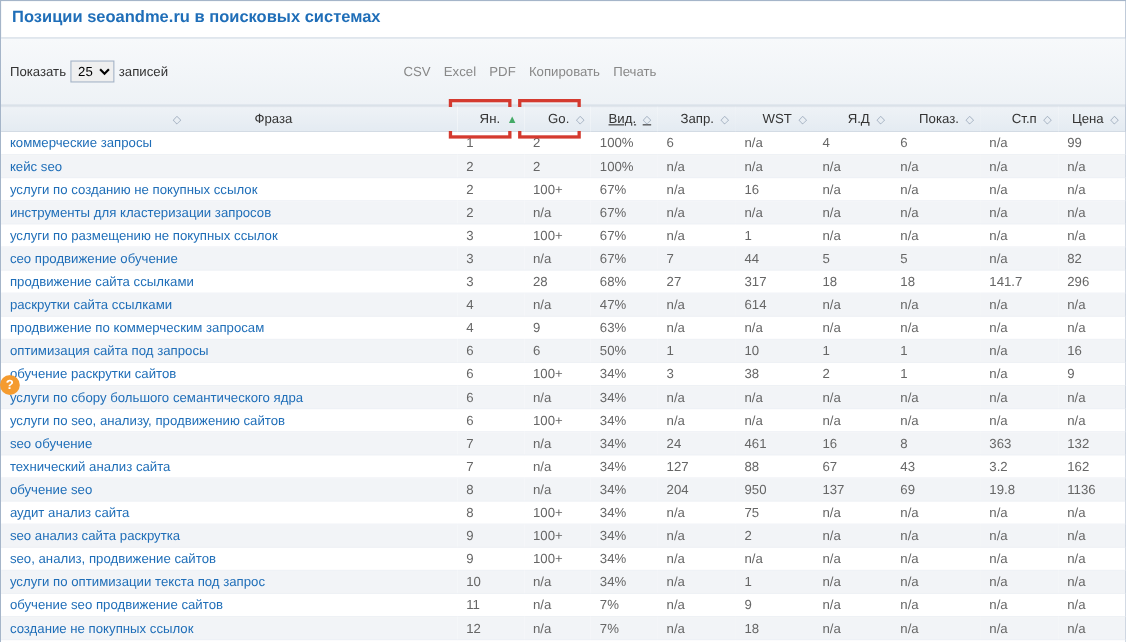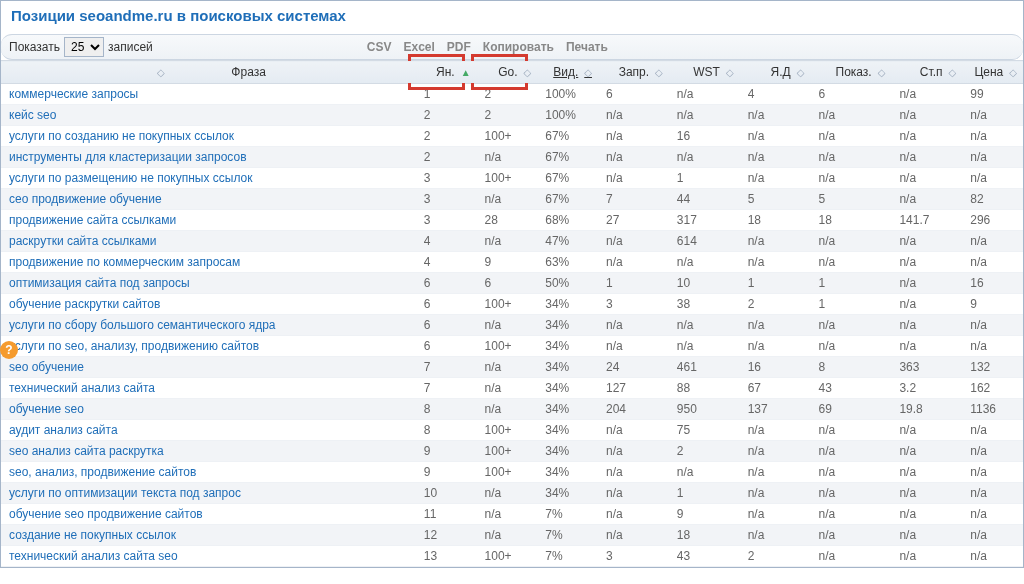--- a/index.html
+++ b/index.html
@@ -1,23 +1,23 @@
 <!DOCTYPE html>
 <html><head>
 <meta charset="utf-8">
 <style>
 * { box-sizing: border-box; margin: 0; padding: 0; }
 body { font-family: Arial, sans-serif; font-size: 12px; color: #333; background: #fff; }
 .container { width: 1024px; border: 1px solid #a5b5c9; }
 .title { color: #1f6eb8; font-weight: bold; font-size: 15px; padding: 6px 10px 10px; }
-.toolbar { display: flex; align-items: center; padding: 2px 8px; background: linear-gradient(#f7f9fb,#eef2f6); border-top: 1px solid #ccd6e2; border-bottom: 1px solid #ccd6e2; border-radius: 11px; }
+.toolbar { display: flex; align-items: center; padding: 20px 8px; background: linear-gradient(#f7f9fb,#eef2f6); border-top: 1px solid #ccd6e2; border-bottom: 1px solid #ccd6e2; }
 .show-label { color: #333; }
 .length-select { border: 1px solid #a5b5c9; font-size: 12px; padding: 1px 2px; margin: 0 4px; }
 .export-btns { margin-left: 210px; display: flex; gap: 4px; color: #888; }
-.export-btns span { cursor: pointer; padding: 2px 4px; font-weight: bold; }
+.export-btns span { cursor: pointer; padding: 2px 4px; }
 .search-wrap { margin-left: auto; display: flex; align-items: center; gap: 4px; }
 .search-input { border: 1px solid #a5b5c9; width: 160px; height: 18px; padding: 1px 3px; font-size: 12px; }
 table { width: 100%; border-collapse: collapse; }
 thead th { background: linear-gradient(#eef2f6,#e4ebf2); border-top: 1px solid #d3dbe4; border-bottom: 1px solid #d3dbe4; font-weight: normal; color: #333; font-size: 12px; padding: 4px 6px; text-align: right; position: relative; white-space: nowrap; }
 thead th.phrase { text-align: center; }
 .sort-icon { color: #9aa8ba; margin-left: 6px; font-size: 10px; }
 .sort-icon.asc { color: #4a6; }
 .red-box { border: 3px solid #d43a2f; position: absolute; height: 36px; top: -6px; }
 .red-box.yan { left: 407px; width: 57px; }
 .red-box.go { left: 470px; width: 57px; }

